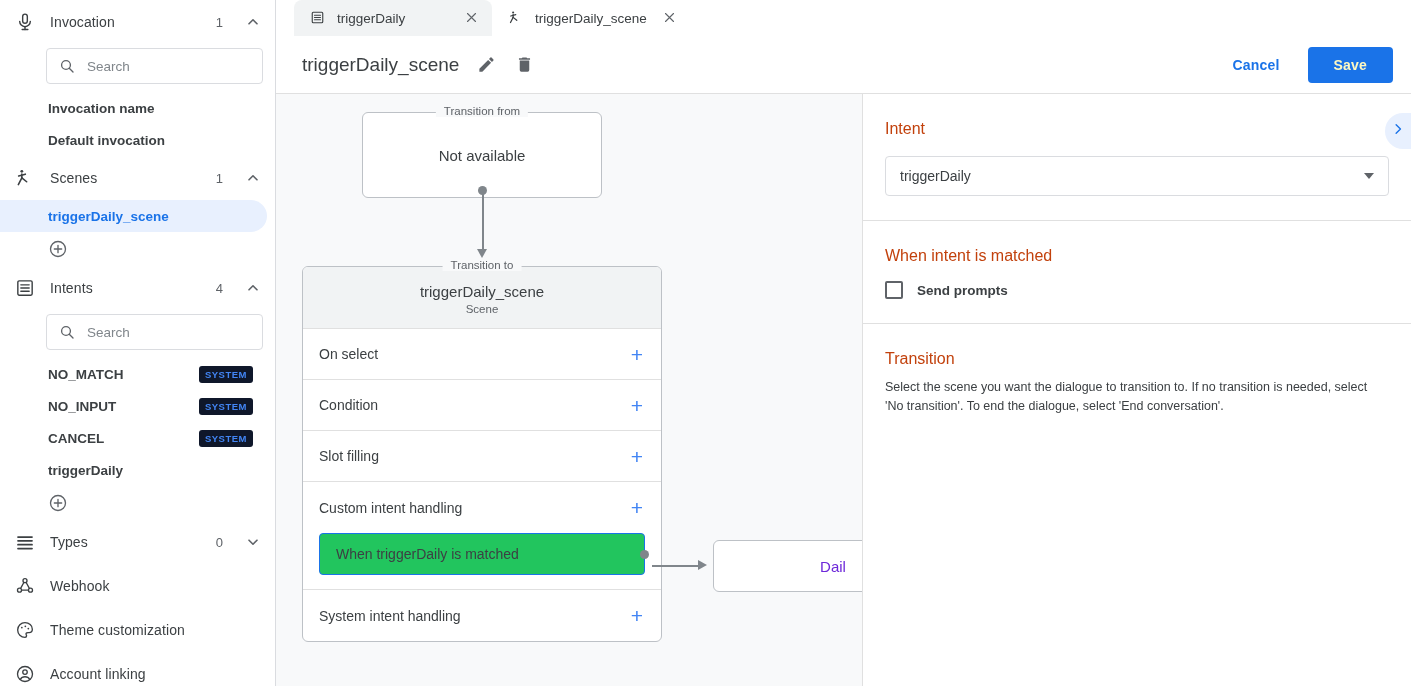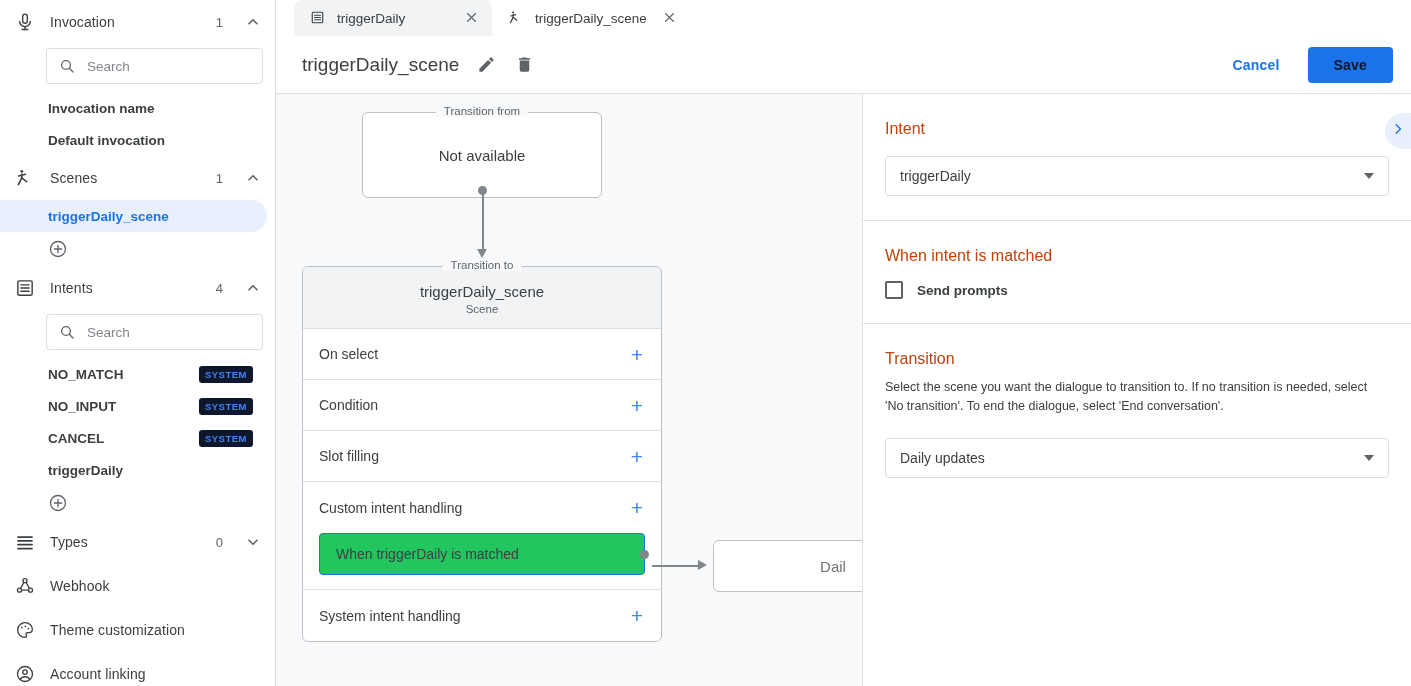--- a/index.html
+++ b/index.html
@@ -87,21 +87,21 @@
   }
   .scene-title { font-size: 19px; color: #3c4043; margin-right: 18px; }
   .hicon { width: 20px; height: 20px; color: #5f6368; cursor: pointer; display:flex; }
   .scenehead .spacer { flex: 1; }
   .btn-cancel {
     color: #1a73e8; font-size: 14px; font-weight: bold; letter-spacing: .2px;
     padding: 8px 14px; border-radius: 4px; cursor: pointer; background: none; border: none;
     font-family: inherit;
   }
   .btn-save {
-    background: #1a73e8; color: #0f172a; font-size: 14px; font-weight: bold;
+    background: #1a73e8; color: #fef9c3; font-size: 14px; font-weight: bold;
     letter-spacing: .2px; border: none; border-radius: 4px;
     padding: 10px 26px; margin-left: 14px; cursor: pointer; font-family: inherit;
   }
 
   .body { flex: 1; display: flex; min-height: 0; position: relative; }
 
   
   .canvas {
     flex: 1; background: #f8f9fa; position: relative; overflow: hidden; min-width: 0;
   }
@@ -149,21 +149,21 @@
     position: absolute; width: 9px; height: 9px; border-radius: 50%;
     background: #80868b;
   }
   .arrow-line { position: absolute; background: #80868b; }
 
   #node-right {
     left: 437px; top: 446px; width: 240px; height: 52px;
   }
   #node-right .nodetext {
     position: absolute; inset: 0; display: flex; align-items: center;
-    justify-content: center; font-size: 15px; color: #737373; white-space: nowrap;
+    justify-content: center; font-size: 15px; color: #6d28d9; white-space: nowrap;
   }
 
   
   .rightpanel {
     width: 549px; flex: 0 0 549px; background: #fff;
     border-left: 1px solid #e0e0e0; position: relative; overflow: hidden;
   }
   .panel-sec { padding: 26px 22px 24px 22px; border-bottom: 1px solid #e0e0e0; }
   .panel-sec.last { border-bottom: none; }
   .panel-h { font-size: 16px; color: #c2410c; margin: 0 0 18px 0; font-weight: normal; }
@@ -483,24 +483,20 @@
           <div class="panel-h" style="margin-bottom:0">When intent is matched</div>
           <div class="check-row">
             <span class="cbox"></span>
             <span class="check-lbl">Send prompts</span>
           </div>
         </div>
 
         <div class="panel-sec last">
           <div class="panel-h tight">Transition</div>
           <p class="panel-desc">Select the scene you want the dialogue to transition to. If no transition is needed, select 'No transition'. To end the dialogue, select 'End conversation'.</p>
-          <div class="select">
-            <span class="val">Daily updates</span>
-            <span class="caret"></span>
-          </div>
         </div>
 
         <div class="collapse-tab">
           <span>
             <svg width="14" height="14" viewBox="0 0 24 24" fill="none" stroke="currentColor" stroke-width="2.4" stroke-linecap="round" stroke-linejoin="round">
                 <path d="M8.8 4.6L16.2 12l-7.4 7.4"></path>
               </svg>
           </span>
         </div>
       </div>

